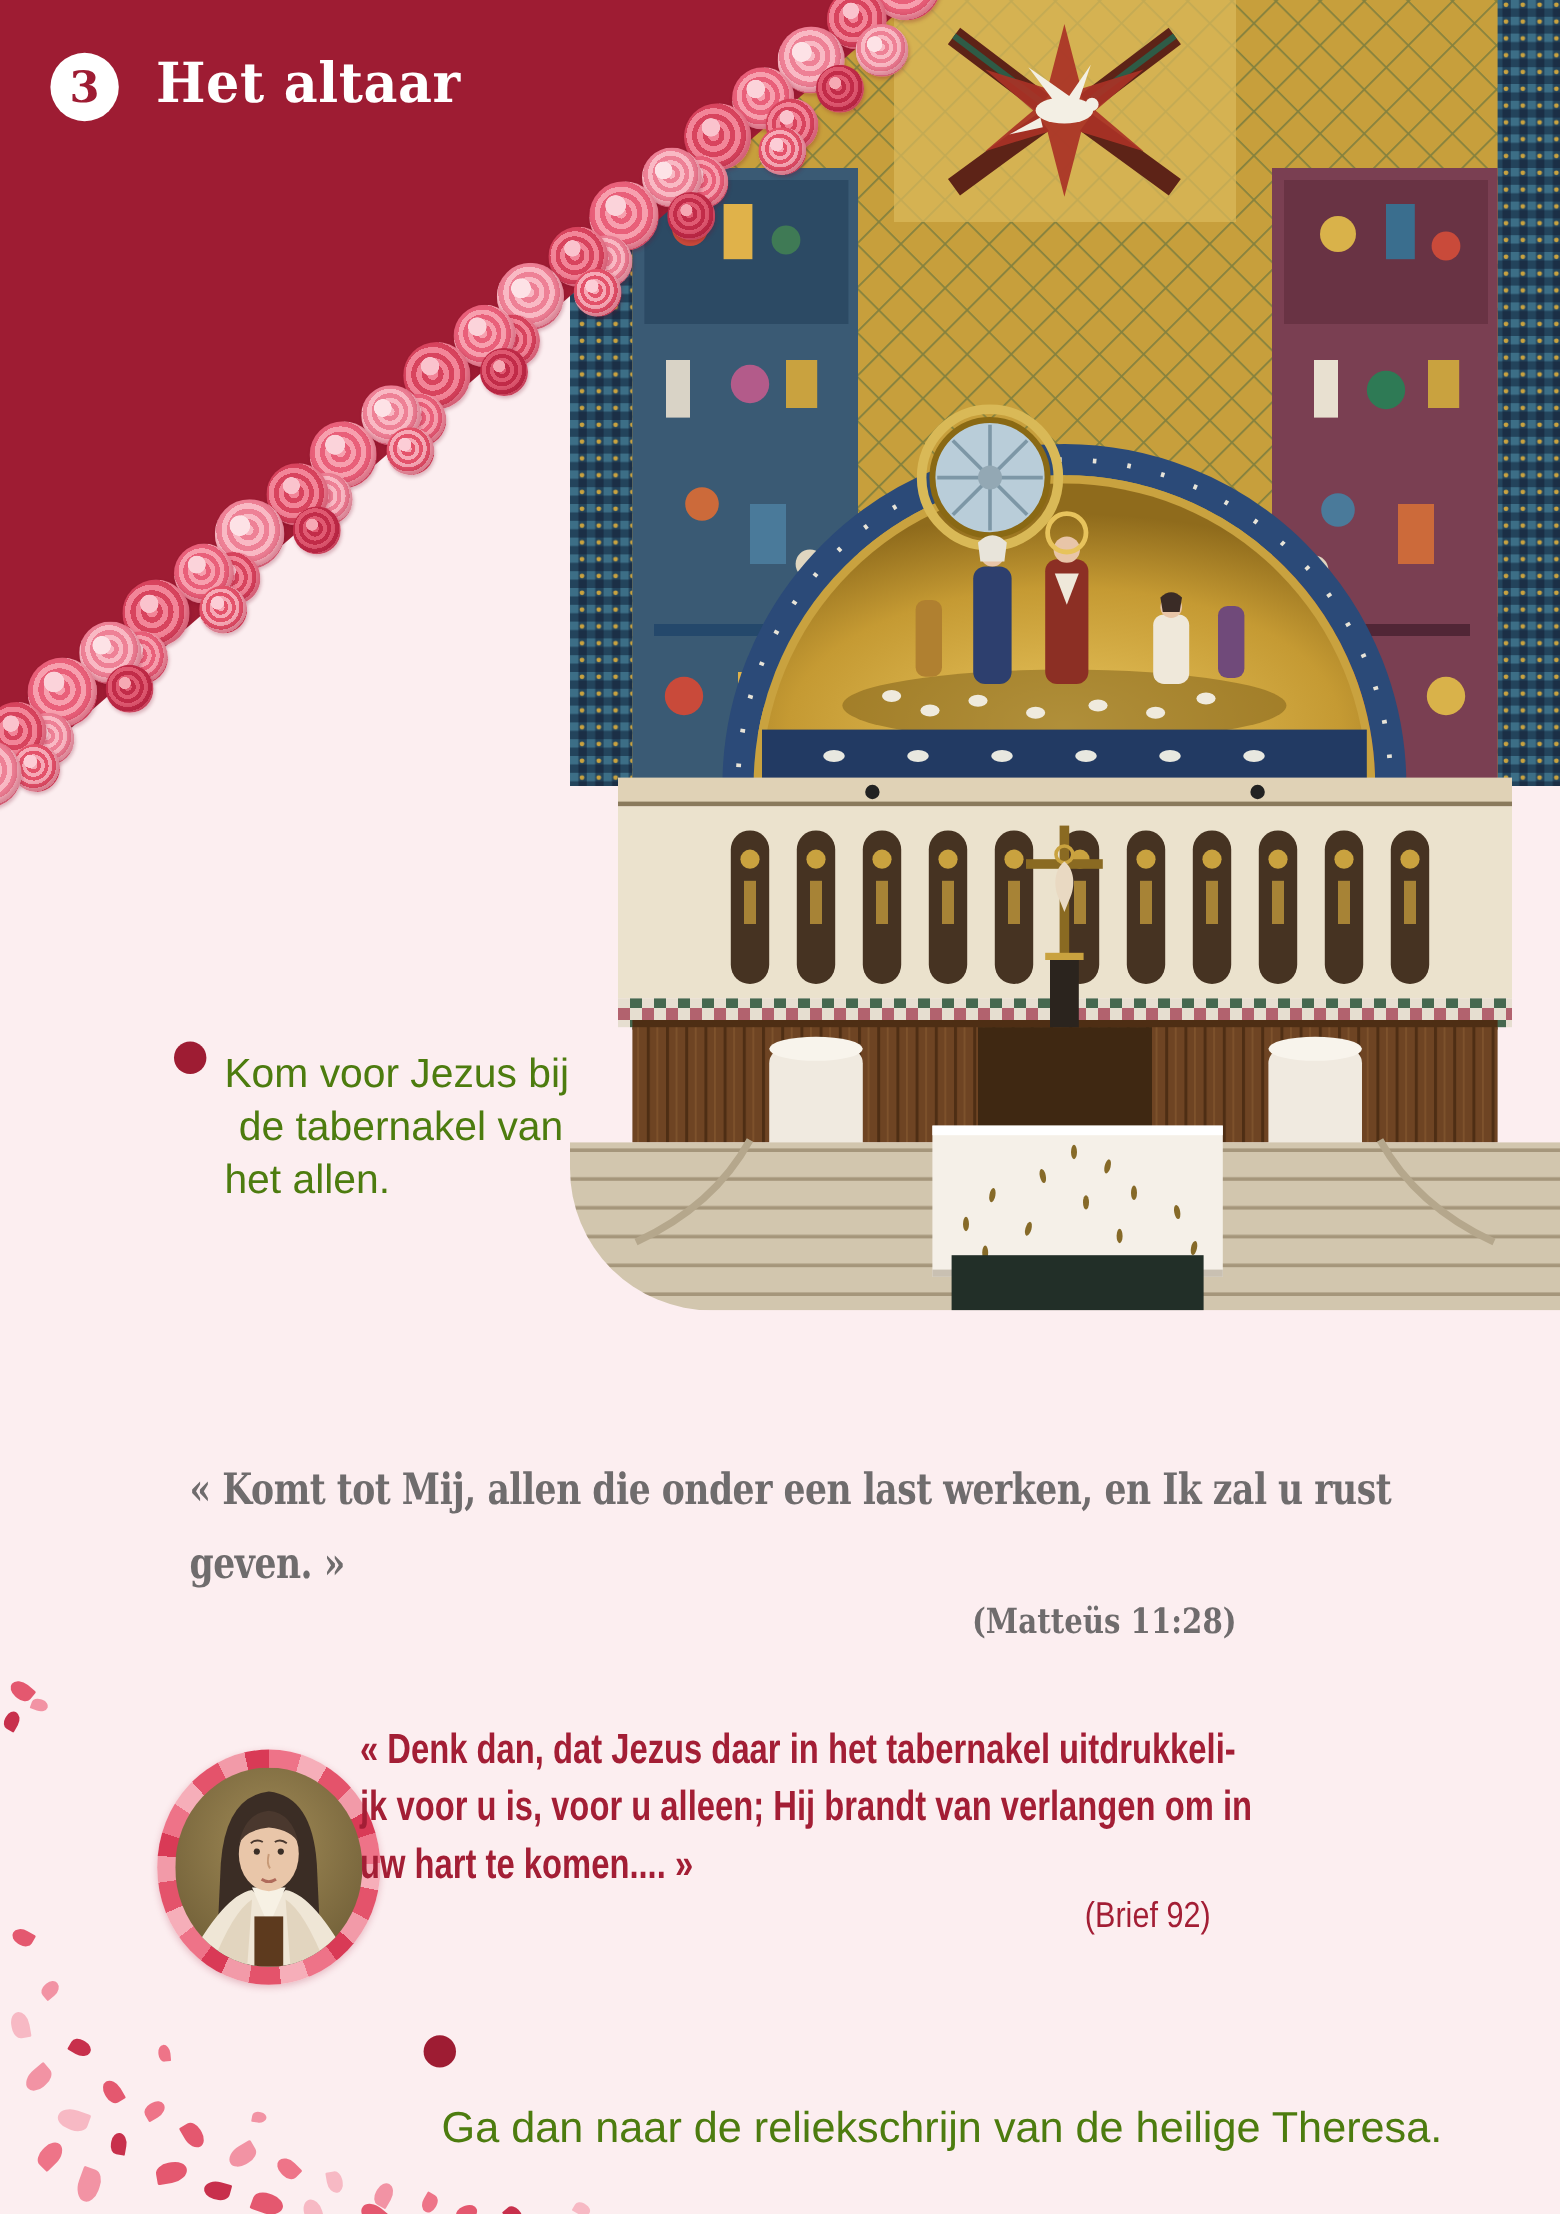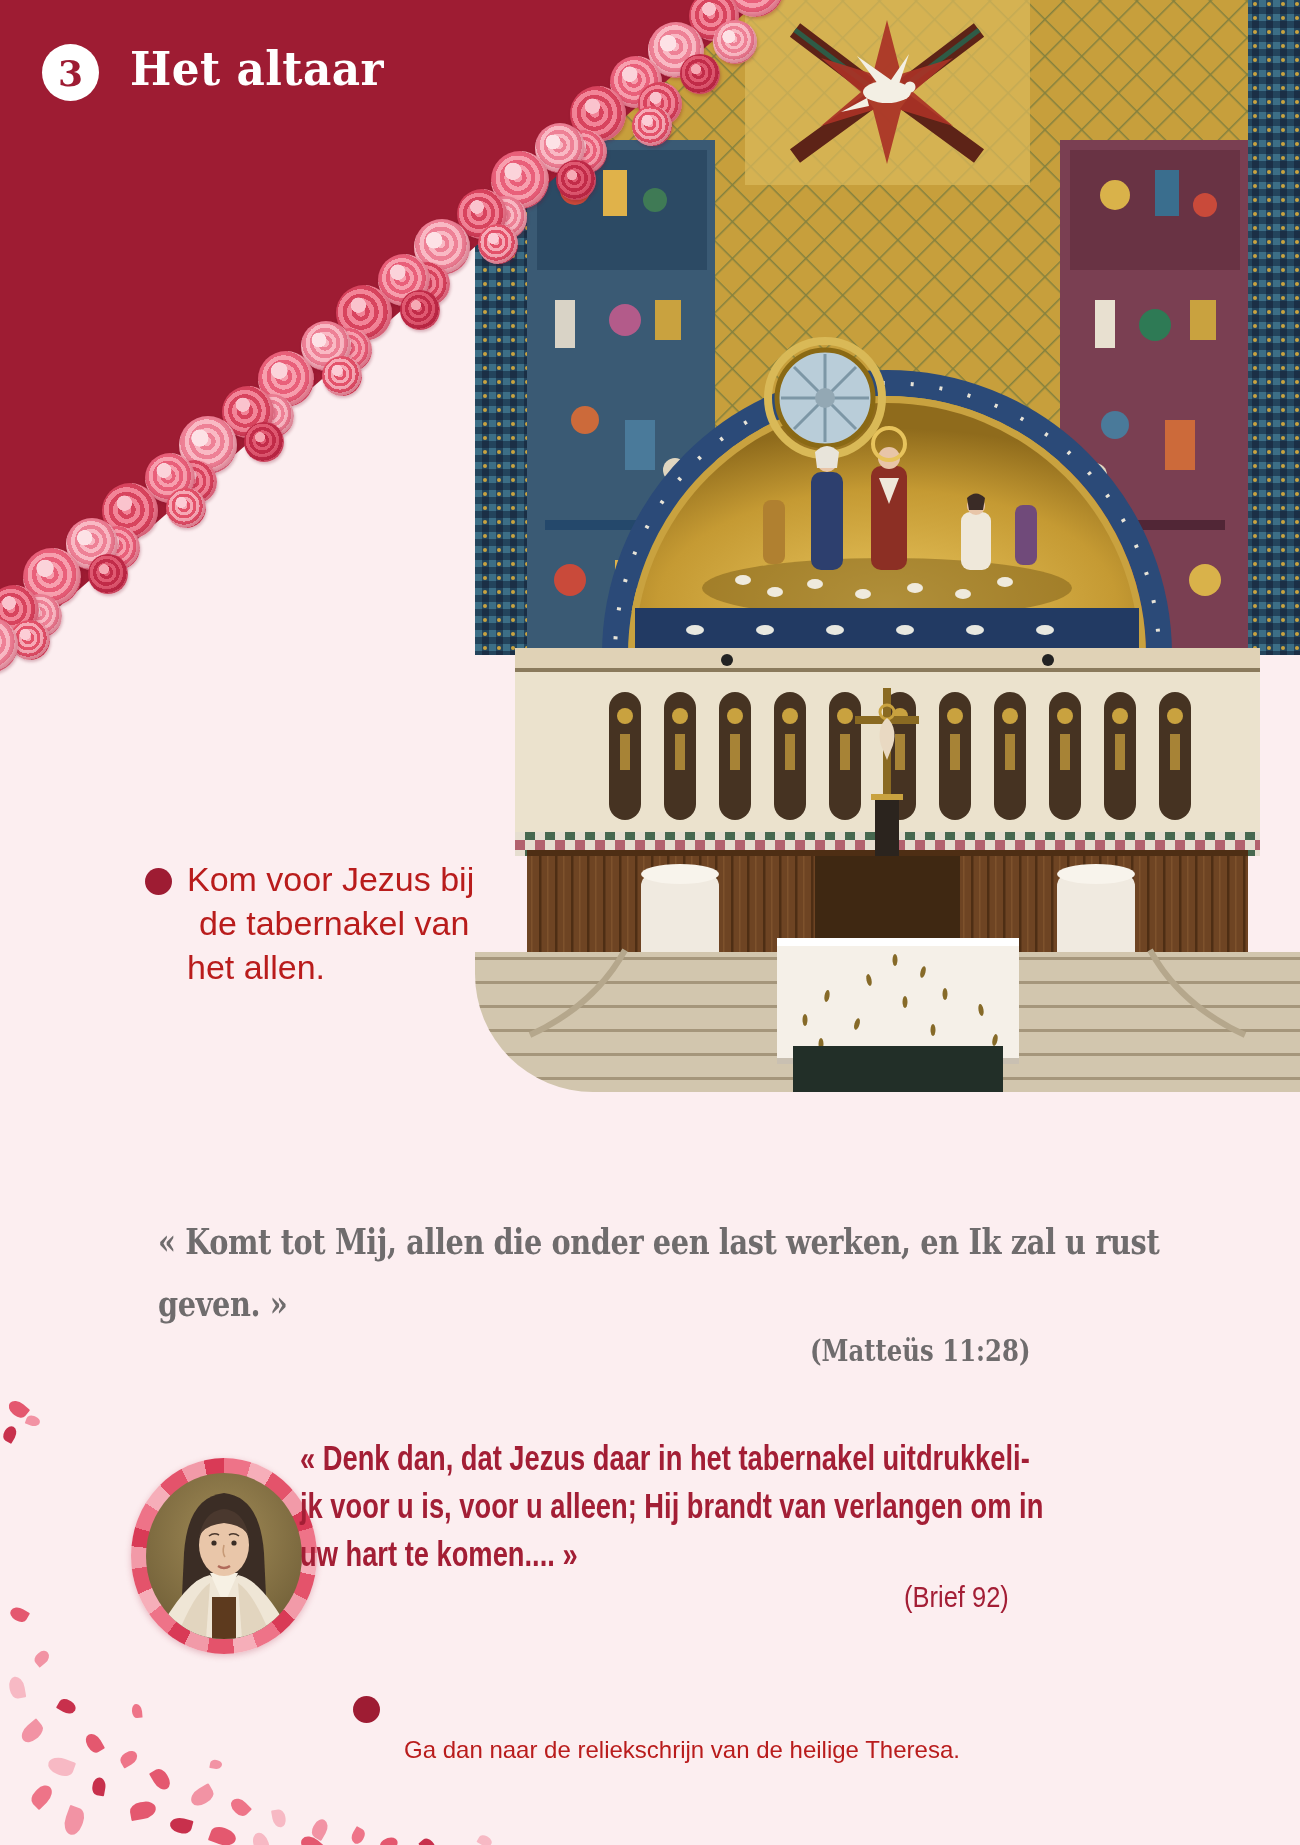--- a/index.html
+++ b/index.html
@@ -32,21 +32,21 @@
        repeating-radial-gradient(circle at 44% 48%, #f28598 0 11%, #d8445e 11% 21%);}
   .r3{background:radial-gradient(circle at 36% 38%, #fde2e6 0 16%, rgba(0,0,0,0) 17%),
        repeating-radial-gradient(circle at 48% 44%, #f9b9c4 0 10%, #ee8196 10% 20%);}
   .r4{background:radial-gradient(circle at 40% 38%, #f6a9b4 0 14%, rgba(0,0,0,0) 15%),
        repeating-radial-gradient(circle at 46% 46%, #e05a72 0 11%, #c22c49 11% 22%);}
   .r5{background:radial-gradient(circle at 38% 36%, #fccdd6 0 15%, rgba(0,0,0,0) 16%),
        repeating-radial-gradient(circle at 45% 45%, #f6a9b6 0 10%, #e4536b 10% 20%);}
 
   
   .bullet-dot{position:absolute;border-radius:50%;background:#9e1c33;z-index:5;}
-  .body-line{position:absolute;font-size:34px;color:#b91c1c;white-space:nowrap;z-index:5;}
+  .body-line{position:absolute;font-size:34px;color:#4d7c0f;white-space:nowrap;z-index:5;margin-top:16px;}
   .gray-line{position:absolute;font-family:"DejaVu Serif",serif;font-weight:bold;font-size:36px;
              color:#6f6c6d;white-space:nowrap;transform:scaleX(.8);transform-origin:left top;
              letter-spacing:-.5px;z-index:5;}
   .gray-attr{position:absolute;font-family:"DejaVu Serif",serif;font-weight:bold;font-size:29px;
              color:#6f6c6d;white-space:nowrap;transform:scaleX(.84);transform-origin:left top;z-index:5;}
   .red-line{position:absolute;font-weight:bold;font-size:35px;color:#a31e35;white-space:nowrap;
             transform:scaleX(.78);transform-origin:left top;z-index:5;}
   .red-attr{position:absolute;font-size:30px;color:#a31e35;white-space:nowrap;
             transform:scaleX(.85);transform-origin:left top;z-index:5;}
 
@@ -388,21 +388,21 @@
       </svg>
     </div>
   </div>
 
   <div class="red-line" style="left:300px;top:1438px">« Denk dan, dat Jezus daar in het tabernakel uitdrukkeli-</div>
   <div class="red-line" style="left:300px;top:1486px">jk voor u is, voor u alleen; Hij brandt van verlangen om in</div>
   <div class="red-line" style="left:300px;top:1534px">uw hart te komen.... »</div>
   <div class="red-attr" style="left:904px;top:1580px">(Brief 92)</div>
 
   <div class="bullet-dot" style="left:353px;top:1696px;width:27px;height:27px"></div>
-  <div class="body-line" style="left:404px;top:1736px;font-size:24px">Ga dan naar de reliekschrijn van de heilige Theresa.</div>
+  <div class="body-line" style="left:368px;top:1736px;font-size:36px">Ga dan naar de reliekschrijn van de heilige Theresa.</div>
 
   <div class="petals">
     <i class="petal pc2" style="left:8px;top:22px;width:20px;height:14px;transform:rotate(40deg)"></i>
     <i class="petal pc4" style="left:2px;top:48px;width:16px;height:12px;transform:rotate(120deg)"></i>
     <i class="petal pc1" style="left:26px;top:36px;width:14px;height:10px;transform:rotate(200deg)"></i>
     <i class="petal pc2" style="left:10px;top:228px;width:18px;height:13px;transform:rotate(30deg)"></i>
     <i class="petal pc1" style="left:34px;top:272px;width:16px;height:12px;transform:rotate(140deg)"></i>
     <i class="petal pc3" style="left:6px;top:300px;width:22px;height:15px;transform:rotate(80deg)"></i>
     <i class="petal pc4" style="left:58px;top:320px;width:18px;height:13px;transform:rotate(210deg)"></i>
     <i class="petal pc1" style="left:20px;top:344px;width:24px;height:16px;transform:rotate(320deg)"></i>

